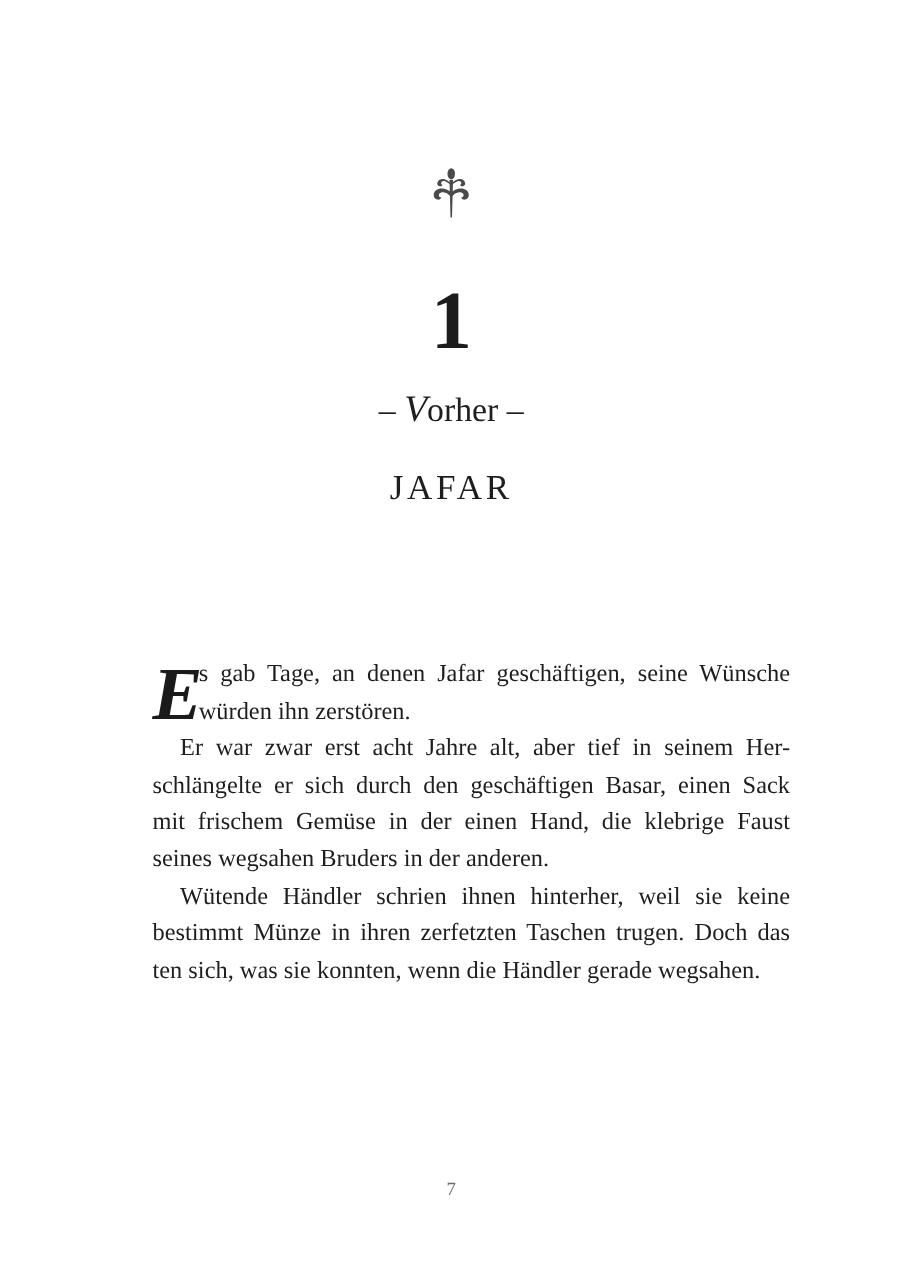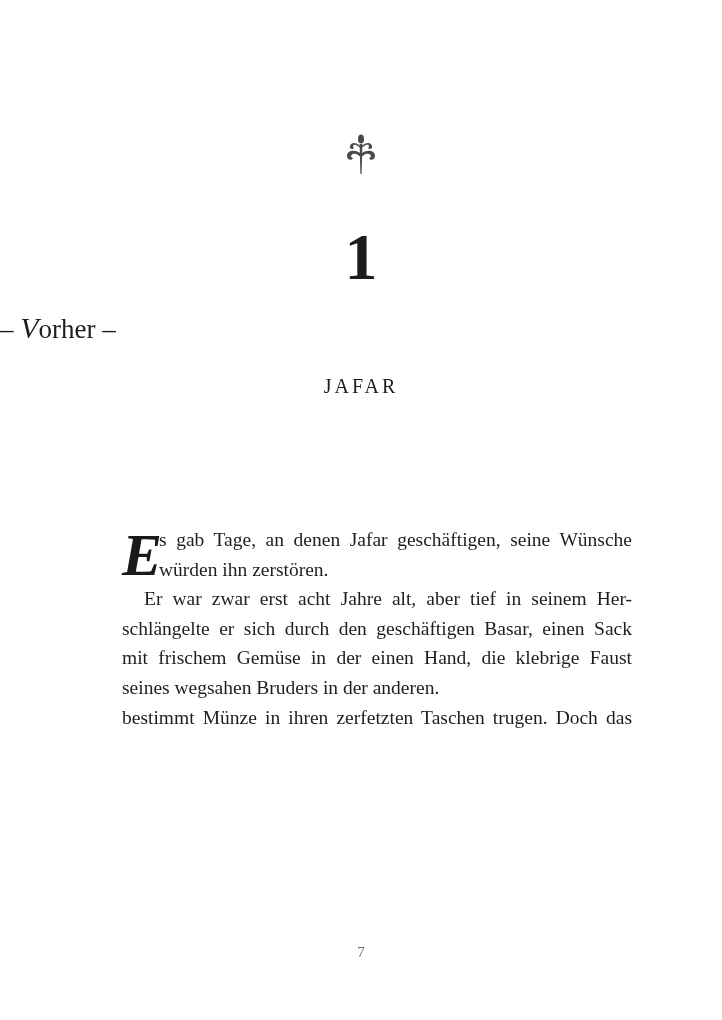--- a/index.html
+++ b/index.html
@@ -32,36 +32,36 @@
       font-size: 66px;
       line-height: 70px;
       font-weight: bold;
       color: #1c1c1c;
     }
     .chapter-subtitle {
       position: absolute;
       left: 0;
       width: 722px;
       top: 311px;
-      text-align: left;
+      text-align: center;
       font-size: 27px;
       line-height: 34px;
       color: #1e1e1e;
     }
     .chapter-subtitle .fancy-v {
       font-style: italic;
       font-size: 30px;
     }
     .pov-name {
       position: absolute;
       left: 0;
       width: 722px;
       top: 375px;
       text-align: center;
-      font-size: 20px;
+      font-size: 28px;
       letter-spacing: 3px;
       color: #1e1e1e;
     }
     .body-text {
       position: absolute;
       left: 122px;
       top: 525px;
       width: 510px;
       font-size: 19.5px;
       line-height: 29.6px;
@@ -130,16 +130,18 @@
 <div class="pov-name">JAFAR</div>
 
 <div class="body-text">
   <span class="dropcap">E</span>
   <span class="line dropindent">s gab Tage, an denen Jafar geschäftigen, seine Wünsche</span>
   <span class="line dropindent end">würden ihn zerstören.</span>
   <span class="line indent">Er war zwar erst acht Jahre alt, aber tief in seinem Her-</span>
   <span class="line">schlängelte er sich durch den geschäftigen Basar, einen Sack</span>
   <span class="line">mit frischem Gemüse in der einen Hand, die klebrige Faust</span>
   <span class="line end">seines wegsahen Bruders in der anderen.</span>
+  <span class="line indent">Wütende Händler schrien ihnen hinterher, weil sie keine</span>
   <span class="line">bestimmt Münze in ihren zerfetzten Taschen trugen. Doch das</span>
+  <span class="line end">ten sich, was sie konnten, wenn die Händler gerade wegsahen.</span>
 </div>
 
 <div class="page-number">7</div>
 
 </body></html>

